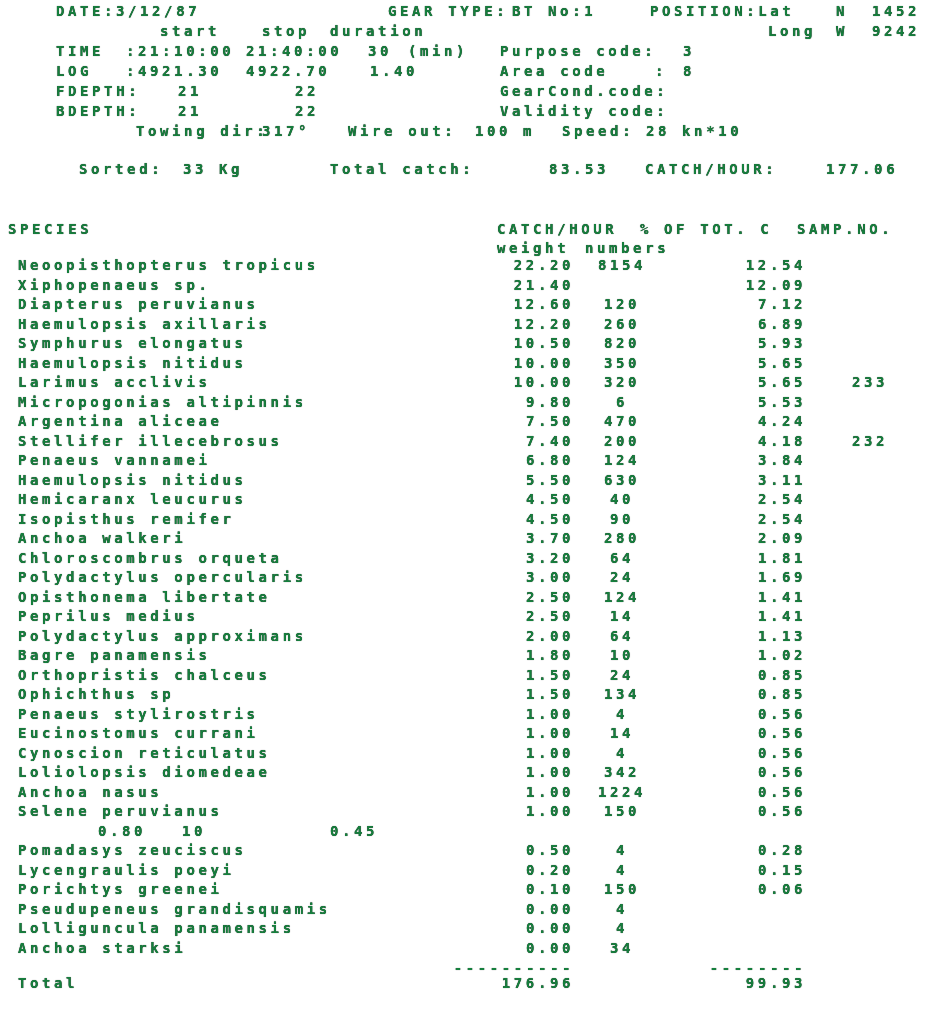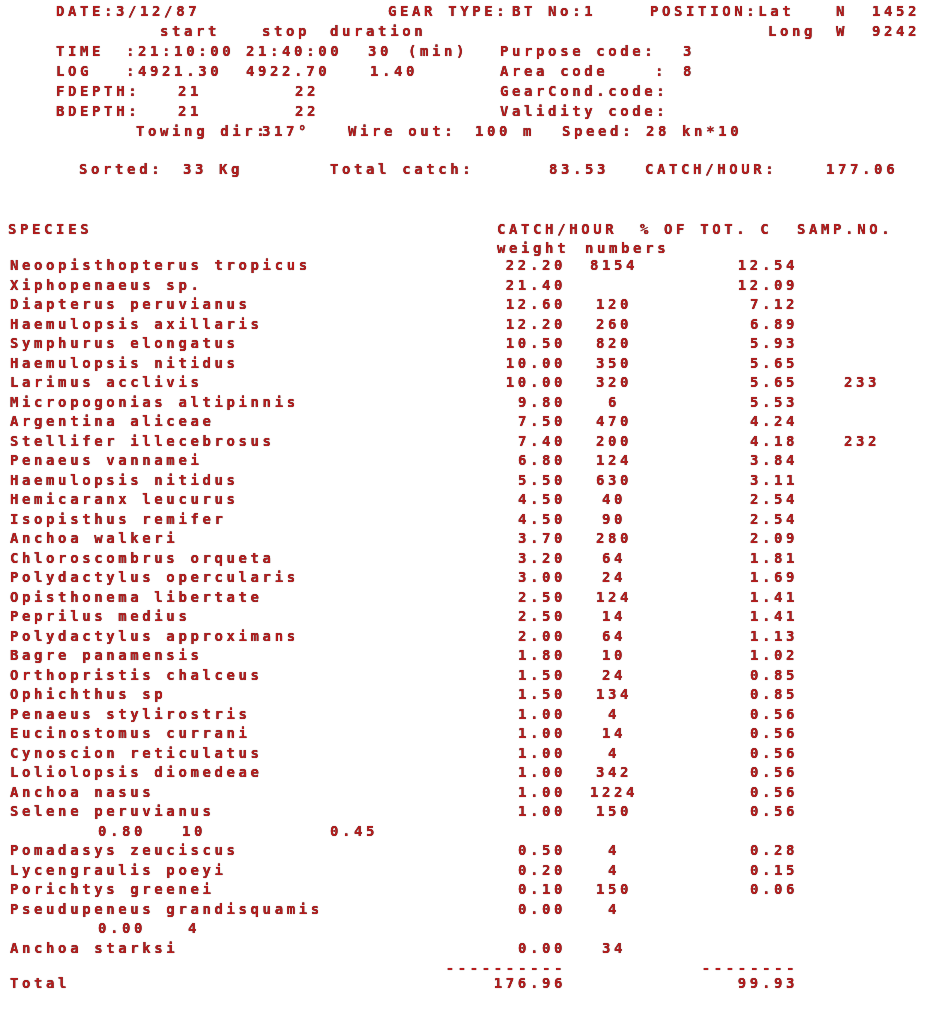--- a/index.html
+++ b/index.html
@@ -1,33 +1,33 @@
 <!DOCTYPE html>
 <html><head>
 <meta charset="utf-8">
 <style>
   html,body{margin:0;padding:0;background:#e8e8e8;}
   .sheet{
     position:relative;
     width:950px;height:1023px;
     background:#ffffff;
-    color:#b91c1c;
+    color:#15803d;
     font-family:"DejaVu Sans Mono", "Liberation Mono", monospace;
     font-weight:bold;
     font-size:14px;
     letter-spacing:3.6px;
     text-shadow:0 0 0.7px #000;
     overflow:hidden;
   }
   .h{position:absolute;white-space:pre;line-height:15px;}
   
   .rows{position:absolute;left:0;top:256px;width:950px;}
   .trow{display:flex;height:19.5px;line-height:19.5px;}
   .c{white-space:pre;overflow:visible;}
-  .c.name{padding-left:10px;width:410px;}
+  .c.name{padding-left:18px;width:410px;}
   .c.w{width:146px;text-align:right;}
   .c.n{width:96px;text-align:center;}
   .c.p{width:136px;text-align:right;}
   .c.s{width:82px;text-align:right;}
   .spacer{height:4px;}
   .dashrow{height:12px;line-height:12px;}
   .totalrow{height:19.5px;line-height:19.5px;}
 </style>
 </head>
 <body>
@@ -329,20 +329,21 @@
           <span class="c s"></span>
         </div>
         <div class="trow">
           <span class="c name">Pseudupeneus grandisquamis</span>
           <span class="c w">0.00</span>
           <span class="c n">4</span>
           <span class="c p"></span>
           <span class="c s"></span>
         </div>
         <div class="trow">
+          <span class="c name">Lolliguncula panamensis</span>
           <span class="c w">0.00</span>
           <span class="c n">4</span>
           <span class="c p"></span>
           <span class="c s"></span>
         </div>
         <div class="trow">
           <span class="c name">Anchoa starksi</span>
           <span class="c w">0.00</span>
           <span class="c n">34</span>
           <span class="c p"></span>

